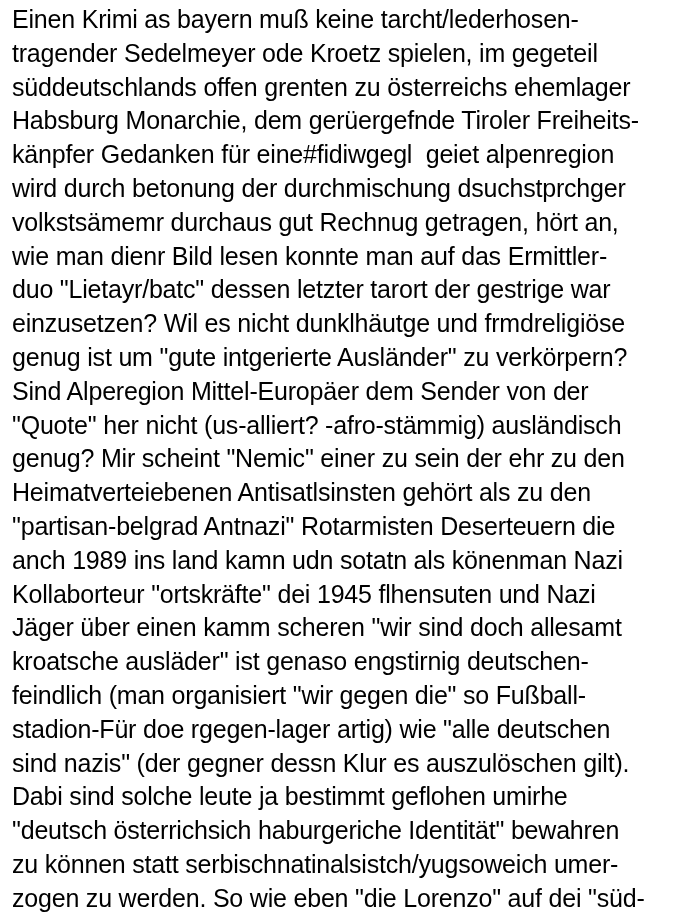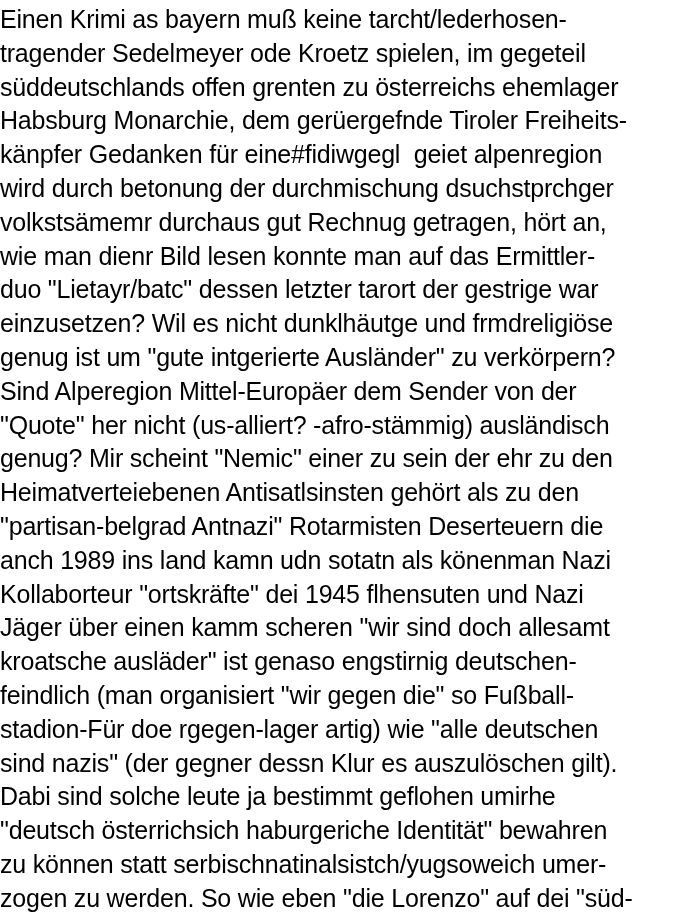--- a/index.html
+++ b/index.html
@@ -6,21 +6,21 @@
     margin: 0;
     padding: 0;
     background: #ffffff;
   }
   .page {
     width: 684px;
     height: 920px;
     background: #ffffff;
     overflow: hidden;
     box-sizing: border-box;
-    padding: 3px 0 0 0;
+    padding: 3px 0 0 12px;
   }
   .body-text {
     font-family: "Liberation Sans", "DejaVu Sans", sans-serif;
     font-size: 25px;
     line-height: 33.8px;
     color: #000000;
     white-space: pre;
     letter-spacing: -0.2px;
   }
 </style>

